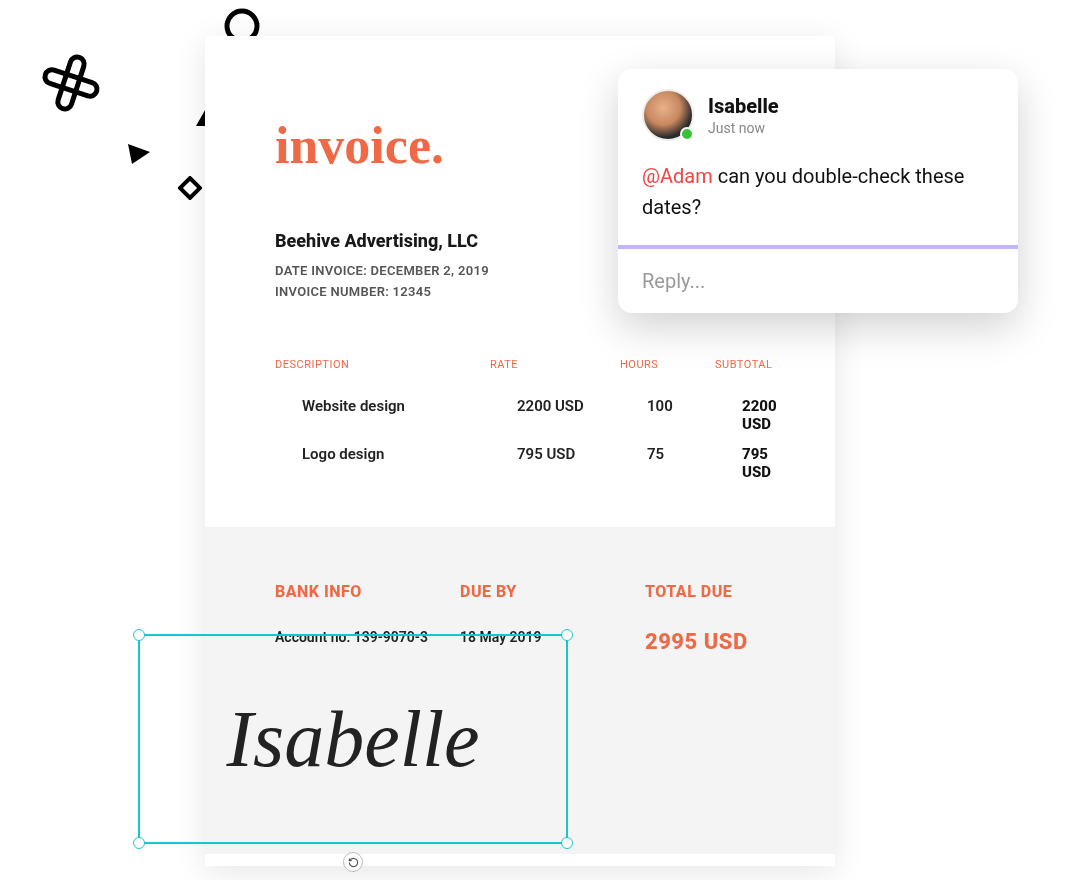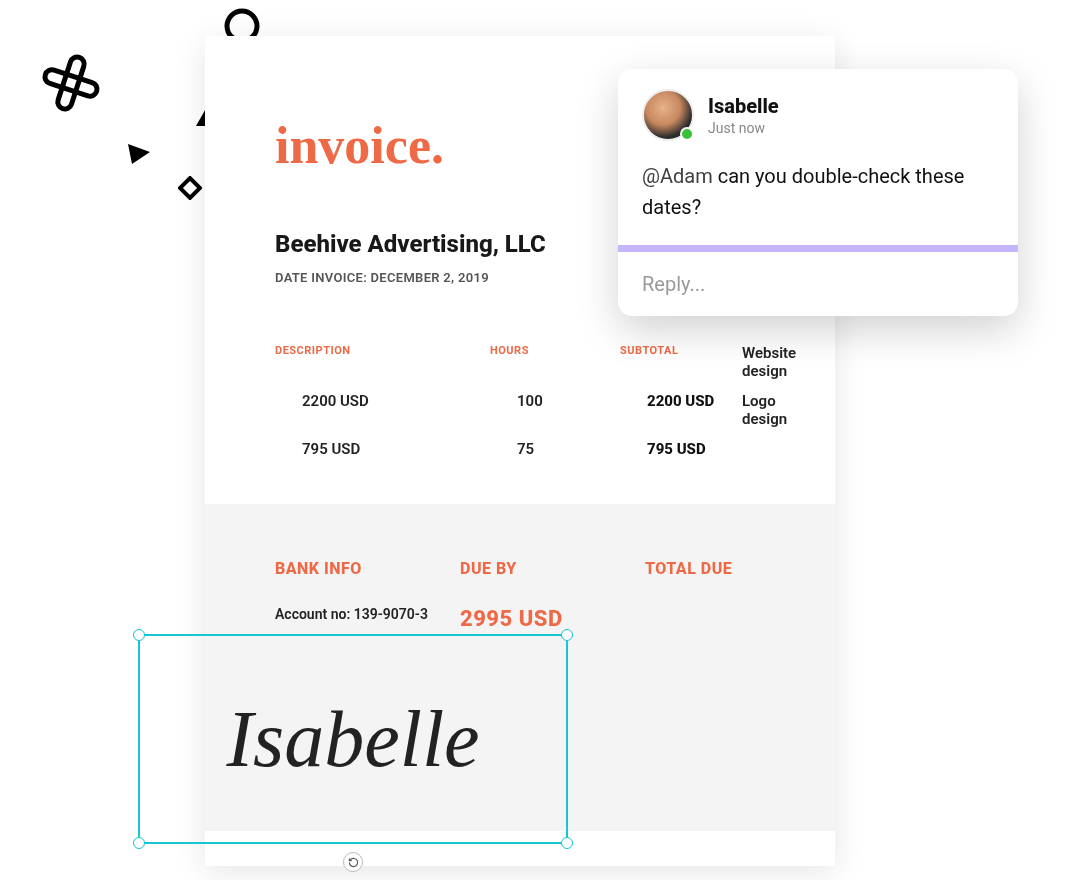--- a/index.html
+++ b/index.html
@@ -28,41 +28,41 @@
   .doc-title {
     font-family: Liberation Serif, serif;
     font-weight: 700;
     font-size: 52px;
     color: #ee6a47;
     letter-spacing: 0px;
   }
   .company {
     margin-top: 55px;
     font-weight: 800;
-    font-size: 24px;
+    font-size: 18px;
     color: #181818;
     font-family: "Segoe UI", Roboto, sans-serif;
   }
   .meta {
     margin-top: 10px;
     font-size: 13px;
     color: #555;
     line-height: 1.6;
     letter-spacing: 0.3px;
     font-weight: 600;
   }
   .table {
     margin-top: 55px;
     display: grid;
     grid-template-columns: 215px 130px 95px 1fr;
     row-gap: 6px;
   }
   .th {
     font-size: 11px;
-    font-weight: 700;
+    font-weight: 400;
     letter-spacing: 0.5px;
     color: #ee6a47;
     padding-bottom: 20px;
   }
   .td {
     font-size: 15px;
     color: #222;
     font-weight: 600;
     padding-bottom: 6px;
     margin-left: 27px;
@@ -160,23 +160,23 @@
     background: #3ac13a; border: 2.5px solid #fff;
   }
   .card-name { font-weight: 800; font-size: 20px; color: #111; }
   .card-time { font-size: 14px; color: #888; margin-top: 2px; }
   .card-body {
     padding: 12px 24px 22px 24px;
     font-size: 20px;
     line-height: 1.55;
     color: #111;
   }
-  .mention { color: #404040; }
+  .mention { color: #ef4444; }
   .card-reply {
-    border-top: 7px solid #c4b5fd;
+    border-top: 4px solid #c4b5fd;
     padding: 20px 24px;
   }
   .reply-input {
     width: 100%;
     border: none;
     font-size: 20px;
     color: #111;
     outline: none;
     font-family: inherit;
   }
@@ -222,24 +222,30 @@
 <div class="doc">
   <div class="doc-upper">
     <div class="doc-title">invoice.</div>
     <div class="company">Beehive Advertising, LLC</div>
     <div class="meta">
       <div>
         <span>DATE INVOICE:</span>
         <span> </span>
         <span>DECEMBER 2, 2019</span>
       </div>
+      <div>
+        <span>INVOICE NUMBER:</span>
+        <span> </span>
+        <span>12345</span>
+      </div>
     </div>
 
     <div class="table">
       <div class="th">DESCRIPTION</div>
+      <div class="th">RATE</div>
       <div class="th">HOURS</div>
       <div class="th">SUBTOTAL</div>
 
       <div class="td">Website design</div>
       <div class="td">2200 USD</div>
       <div class="td">100</div>
       <div class="td strong">2200 USD</div>
 
       <div class="td">Logo design</div>
       <div class="td">795 USD</div>
@@ -247,20 +253,21 @@
       <div class="td strong">795 USD</div>
     </div>
   </div>
 
   <div class="doc-lower">
     <div class="lh">BANK INFO</div>
     <div class="lh">DUE BY</div>
     <div class="lh">TOTAL DUE</div>
 
     <div class="lv">Account no: 139-9070-3</div>
+    <div class="lv">18 May 2019</div>
     <div class="total-due">2995 USD</div>
   </div>
 </div>
 
 <div class="sel">
   <div class="signature">Isabelle</div>
   <div class="handle h-tl"></div>
   <div class="handle h-tr"></div>
   <div class="handle h-bl"></div>
   <div class="handle h-br"></div>

